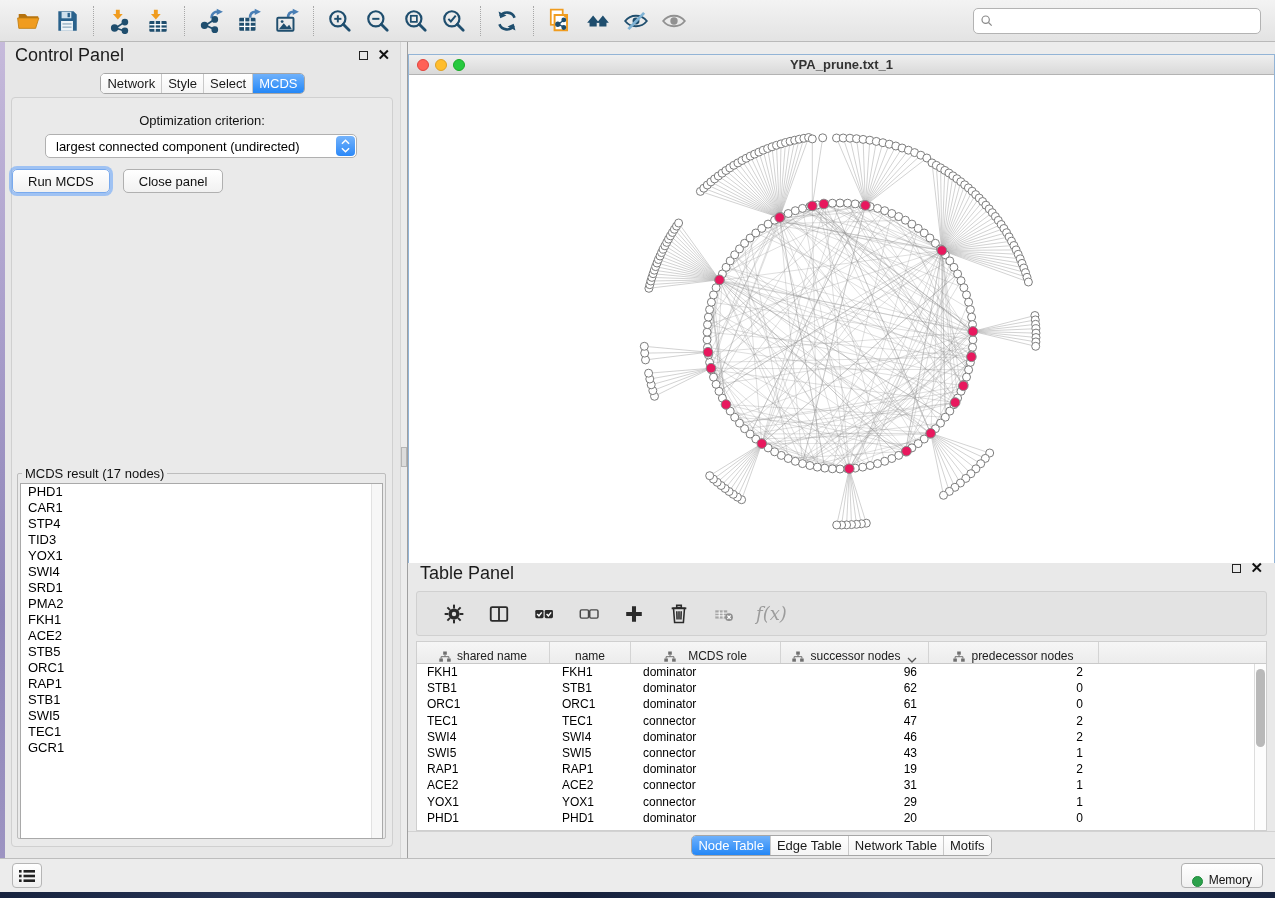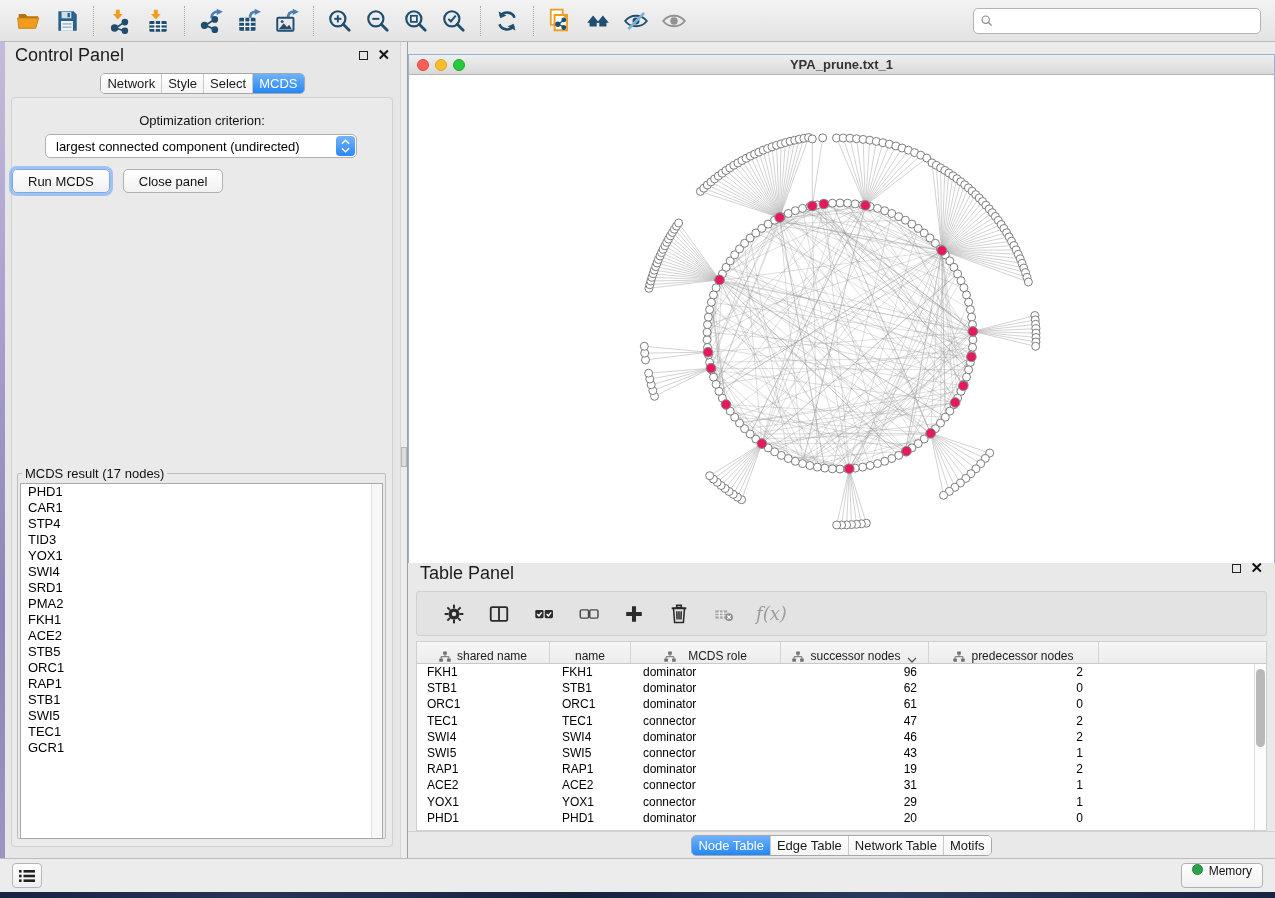--- a/index.html
+++ b/index.html
@@ -105,21 +105,21 @@
   #tv-scroll{position:absolute;right:0;top:22px;bottom:0;width:12px;background:#fdfdfd;border-left:1px solid #ddd;}
   #tv-thumb{position:absolute;left:1px;right:1px;top:5px;height:78px;background:#b9b9b9;border-radius:6px;cursor:pointer;}
   #tp-tabs{position:absolute;left:0;right:0;bottom:0;height:27px;border-top:1px solid #d2d2d2;
     display:flex;justify-content:center;align-items:center;background:#e9e9e9;}
 
   
   #status-bar{position:absolute;left:0;top:858px;width:1275px;height:34px;background:#ececec;
     border-top:1px solid #bdbdbd;display:flex;align-items:center;padding:0 12px;}
   #list-btn{width:30px;height:25px;background:linear-gradient(#fff,#efefef);border:1px solid #b5b5b5;
     border-radius:4px;display:flex;align-items:center;justify-content:center;cursor:pointer;}
-  #memory-btn{margin-left:auto;display:flex;align-items:flex-start;gap:6px;height:25px;padding:0 10px;
+  #memory-btn{margin-left:auto;display:flex;align-items:flex-end;gap:6px;height:25px;padding:0 10px;
     background:linear-gradient(#fff,#f0f0f0);border:1px solid #b0b0b0;border-radius:4px;
     font-size:12px;color:#111;cursor:pointer;}
   #memory-dot{width:11px;height:11px;border-radius:50%;background:#2ca14b;border:1px solid #1f8a3c;}
   #wallpaper{position:absolute;left:0;top:892px;width:1275px;height:6px;
     background:linear-gradient(90deg,#17233f,#273455 20%,#16213c 45%,#2a3a5e 70%,#182440);}
 </style>
 </head>
 <body>
 
 <div id="screen">

